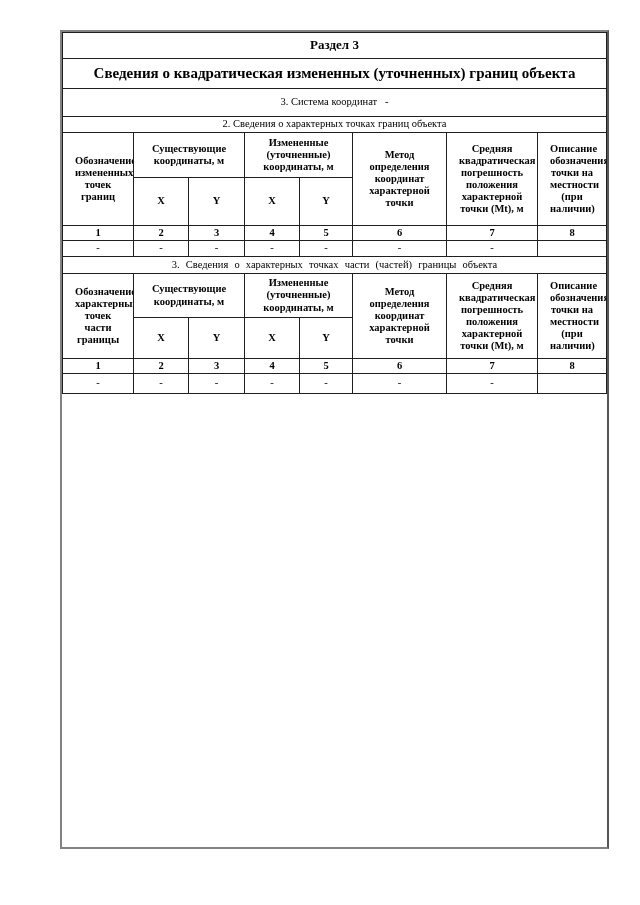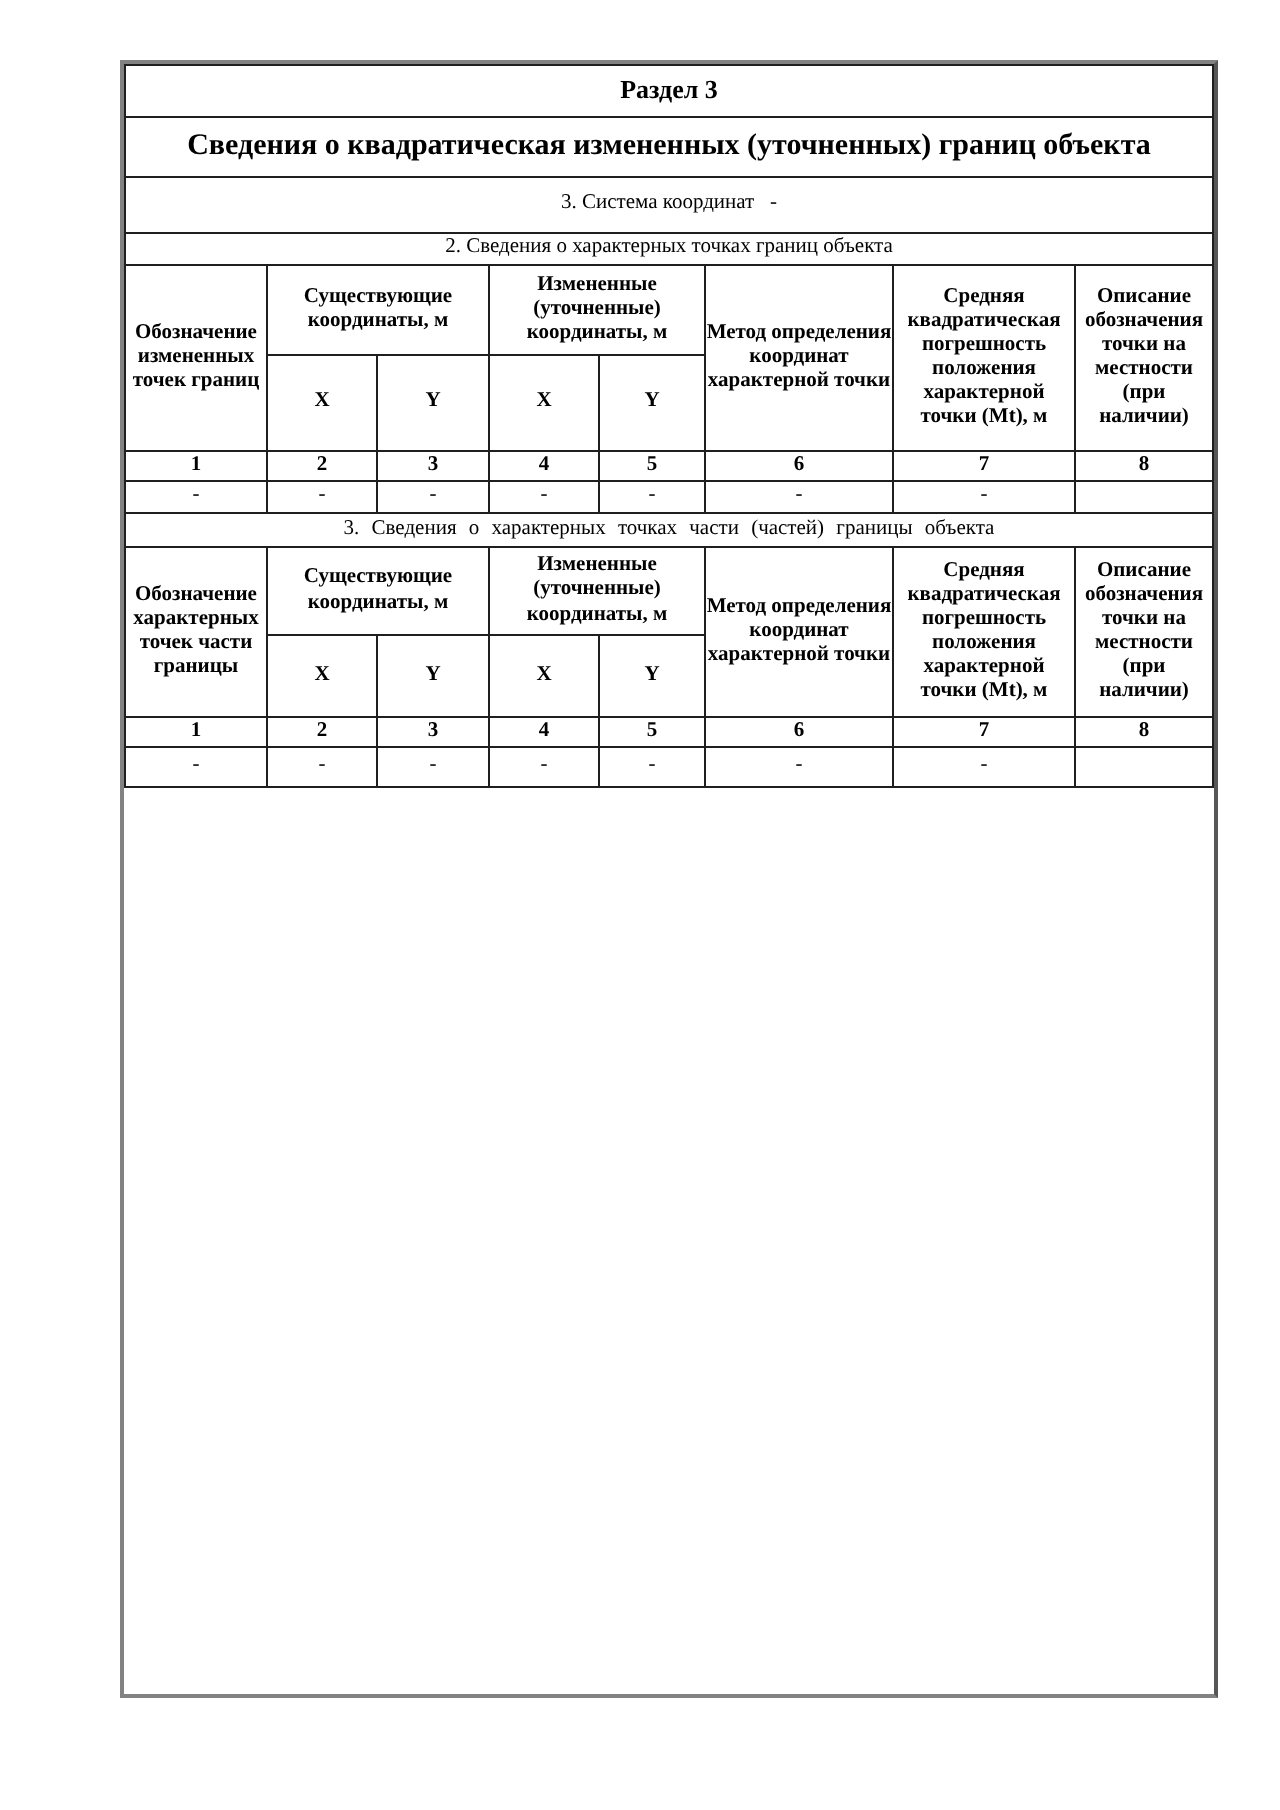--- a/index.html
+++ b/index.html
@@ -22,21 +22,21 @@
     border-collapse: collapse;
     table-layout: fixed;
     width: 100%;
   }
   table.form td {
     border: 1px solid #1f1f1f;
     text-align: center;
     vertical-align: middle;
     font-size: 10.5px;
     line-height: 1.15;
-    padding: 0 0;
+    padding: 0 12px;
     overflow: hidden;
   }
   .b { font-weight: bold; }
   td.cap {
     text-align: left;
     padding-left: 4px;
     font-size: 10.5px;
   }
   td.cap-spaced { word-spacing: 3.5px; margin-left: 28px; }
   td.pre { white-space: pre; }

